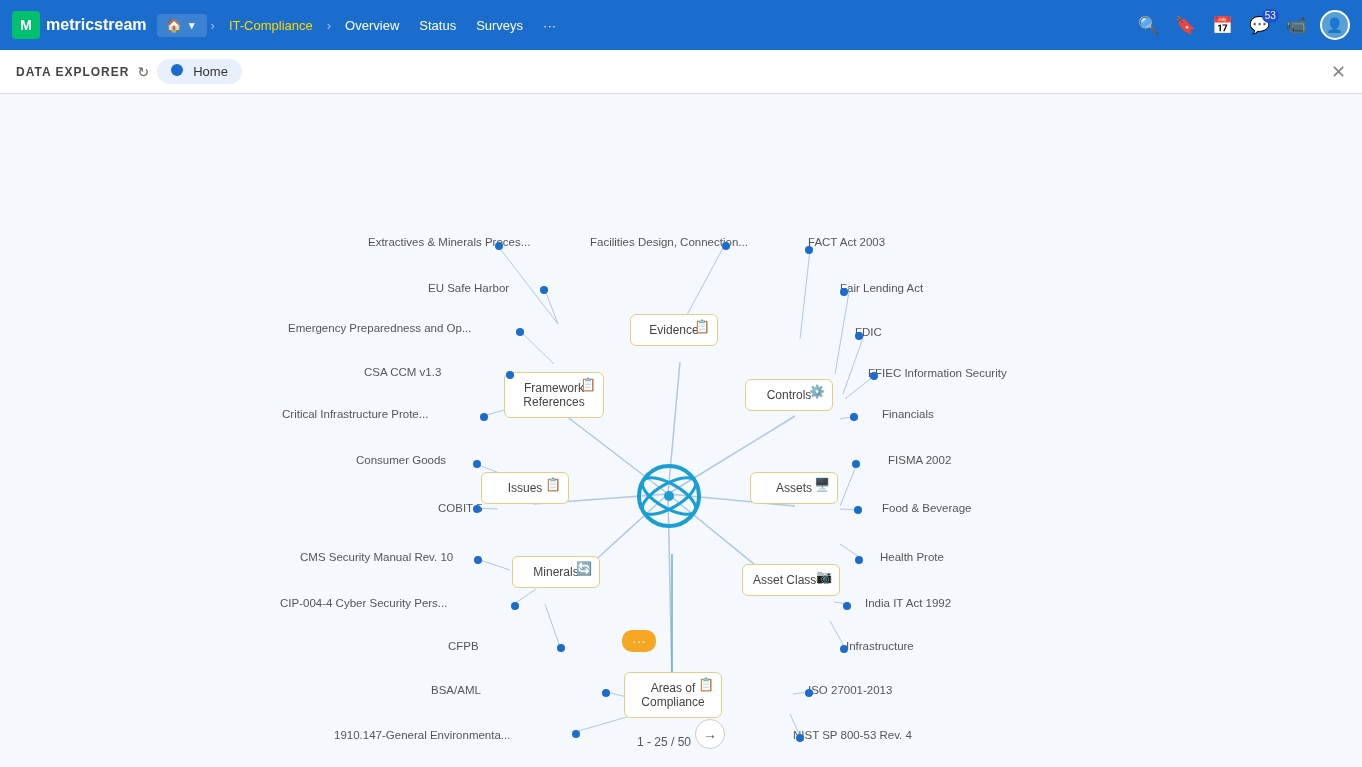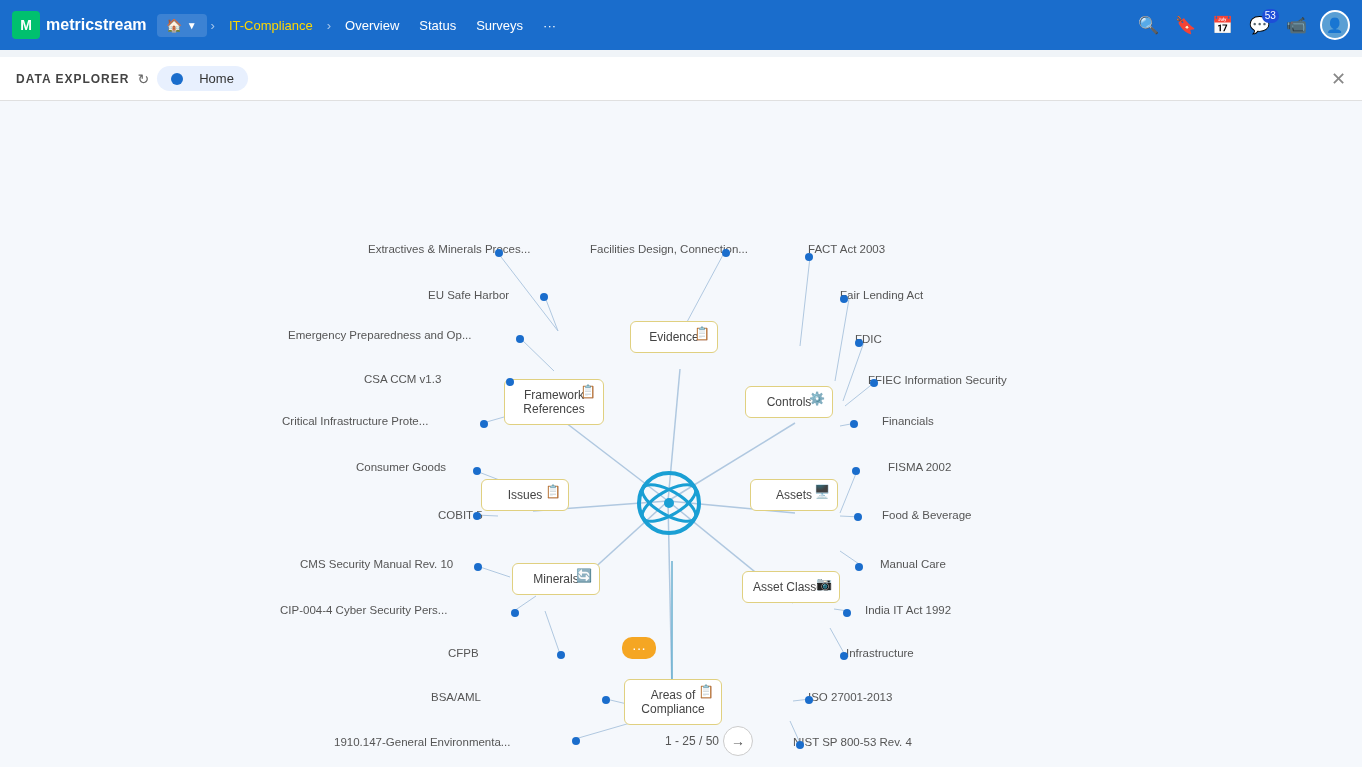--- a/index.html
+++ b/index.html
@@ -44,30 +44,29 @@
       width: 30px; height: 30px; background: #5a9fd4; border-radius: 50%; border: 2px solid white;
       display: flex; align-items: center; justify-content: center; cursor: pointer; color: white; font-size: 14px;
     }
 
     
     .subheader {
       background: white; padding: 8px 16px;
       display: flex; align-items: center; justify-content: space-between;
       border-bottom: 1px solid #e0e0e0;
       height: 44px;
-      margin-top: 7px;
     }
     .subheader-left { display: flex; align-items: center; gap: 8px; }
     .data-explorer-title {
       font-size: 12px; font-weight: bold; color: #444; letter-spacing: 1px; text-transform: uppercase;
     }
     .refresh-icon { color: #666; cursor: pointer; font-size: 14px; }
     .home-item {
       background: #e8f0fe; border-radius: 16px; padding: 5px 14px;
-      display: flex; align-items: center; gap: 16px; cursor: pointer; font-size: 13px; color: #333;
+      display: flex; gap: 10px; cursor: pointer; font-size: 13px; color: #333;
     }
     .home-dot { width: 12px; height: 12px; background: #1a6dcc; border-radius: 50%; }
     .close-x { color: #888; cursor: pointer; font-size: 18px; background: none; border: none; }
 
     
     .main { background: #f5f8fc; position: relative; height: calc(767px - 94px); overflow: hidden; }
 
     
     .node-box {
       position: absolute;
@@ -98,21 +97,21 @@
       background: #1a6dcc;
       border-radius: 50%;
     }
 
     
     .pagination {
       position: absolute;
       bottom: 18px;
       left: 50%;
       transform: translateX(-50%);
-      display: flex; align-items: center; gap: 4px; font-size: 12px; color: #555; margin-left: 28px;
+      display: flex; align-items: flex-end; gap: 4px; font-size: 12px; color: #555;
     }
     .page-arrow {
       width: 30px; height: 30px; border-radius: 50%; background: white;
       border: 1.5px solid #ccc; display: flex; align-items: center; justify-content: center;
       cursor: pointer; font-size: 14px; color: #555;
     }
 
     
     .more-btn {
       position: absolute;
@@ -321,21 +320,21 @@
 
   <span class="leaf-label" style="left:882px; top:314px;">Financials</span>
   <div class="leaf-dot" style="left:850px; top:319px;"></div>
 
   <span class="leaf-label" style="left:888px; top:360px;">FISMA 2002</span>
   <div class="leaf-dot" style="left:852px; top:366px;"></div>
 
   <span class="leaf-label" style="left:882px; top:408px;">Food &amp; Beverage</span>
   <div class="leaf-dot" style="left:854px; top:412px;"></div>
 
-  <span class="leaf-label" style="left:880px; top:457px;">Manual Care</span>
+  <span class="leaf-label" style="left:880px; top:457px;">Health Prote</span>
   <div class="leaf-dot" style="left:855px; top:462px;"></div>
 
   <span class="leaf-label" style="left:865px; top:503px;">India IT Act 1992</span>
   <div class="leaf-dot" style="left:843px; top:508px;"></div>
 
   <span class="leaf-label" style="left:846px; top:546px;">Infrastructure</span>
   <div class="leaf-dot" style="left:840px; top:551px;"></div>
 
   <span class="leaf-label" style="left:808px; top:590px;">ISO 27001-2013</span>
   <div class="leaf-dot" style="left:805px; top:595px;"></div>

